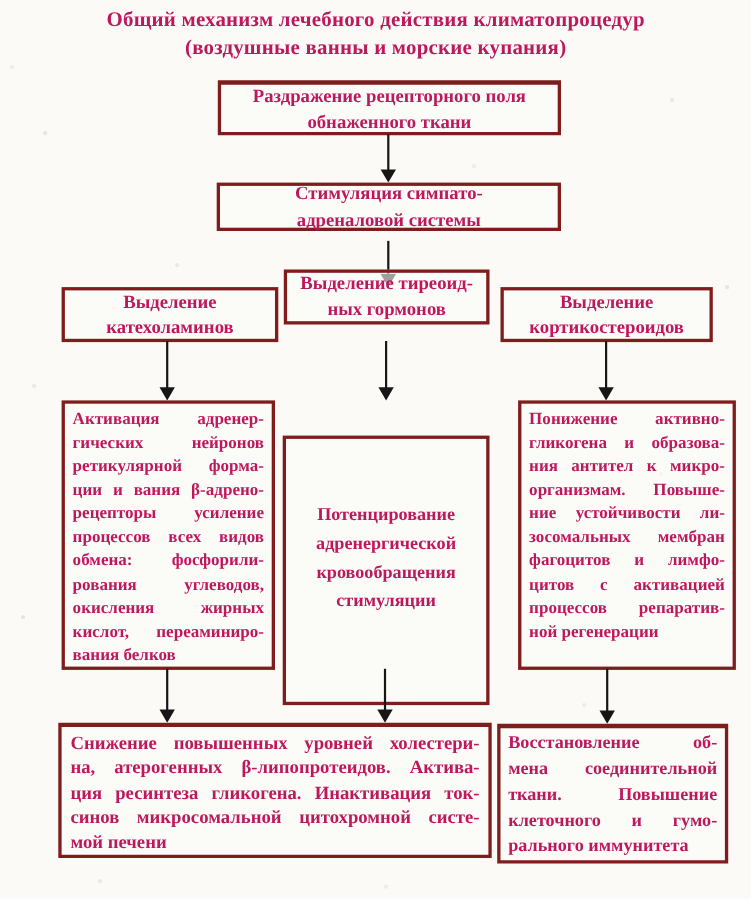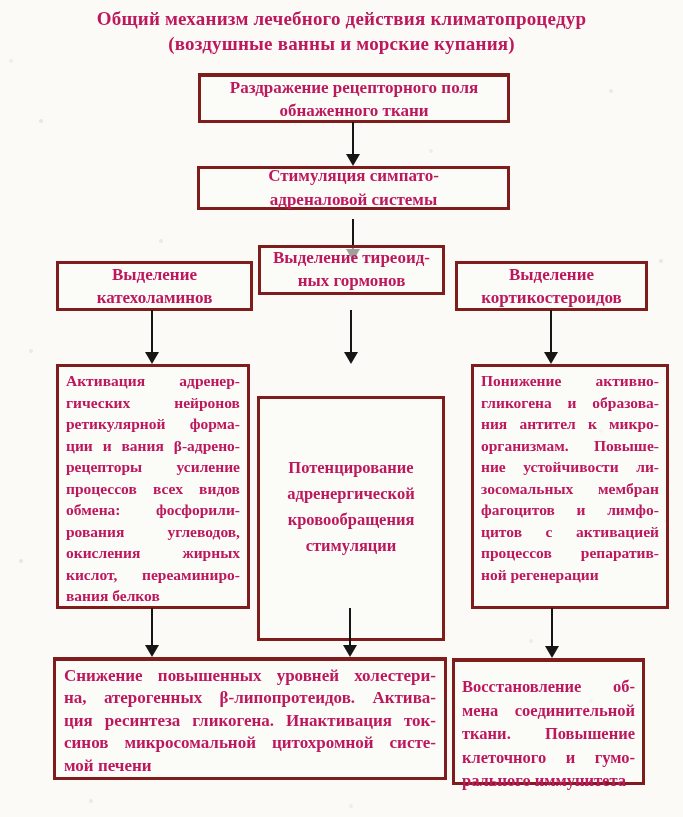--- a/index.html
+++ b/index.html
@@ -57,21 +57,21 @@
   
   #box-receptor   { left:198px; top:73px;  width:312px; height:50px; font-size:17px; line-height:23px; }
   #box-sympatho   { left:197px; top:166px; width:313px; height:44px; font-size:17px; line-height:24px; }
   #box-catechol   { left:56px;  top:261px; width:197px; height:50px; font-size:17px; line-height:23px; }
   #box-thyroid    { left:258px; top:245px; width:187px; height:50px; font-size:17px; line-height:23px;justify-content:flex-end; }
   #box-cortico    { left:455px; top:261px; width:193px; height:50px; font-size:17px; line-height:23px; }
   #box-adrenergic { left:56px;  top:364px; width:194px; height:245px; font-size:15.5px; line-height:21.5px; }
   #box-potentiate { left:257px; top:364px; width:188px; height:245px; font-size:16.5px; line-height:26px; padding-bottom:24px;margin-top:32px; }
   #box-mucolytic  { left:452px; top:364px; width:198px; height:245px; font-size:15.5px; line-height:21.5px;margin-left:19px; }
   #box-cholesterol{ left:53px;  top:657px; width:394px; height:123px; font-size:17px; line-height:22.4px; padding:4px 8px; }
-  #box-connective { left:452px; top:658px; width:193px; height:127px; font-size:16.5px; line-height:23.5px; padding:13px 7px; }
+  #box-connective { left:452px; top:658px; width:210px; height:127px; font-size:16.5px; line-height:23.5px; padding:1px 7px; }
 
   
   .arrow { position: absolute; width: 16px; }
   .arrow .shaft {
     position: absolute; left: 6.6px; top: 0;
     width: 2.8px; height: calc(100% - 10px);
     background: #161616;
   }
   .arrow .head {
     position: absolute; bottom: 0; left: 0.5px;

